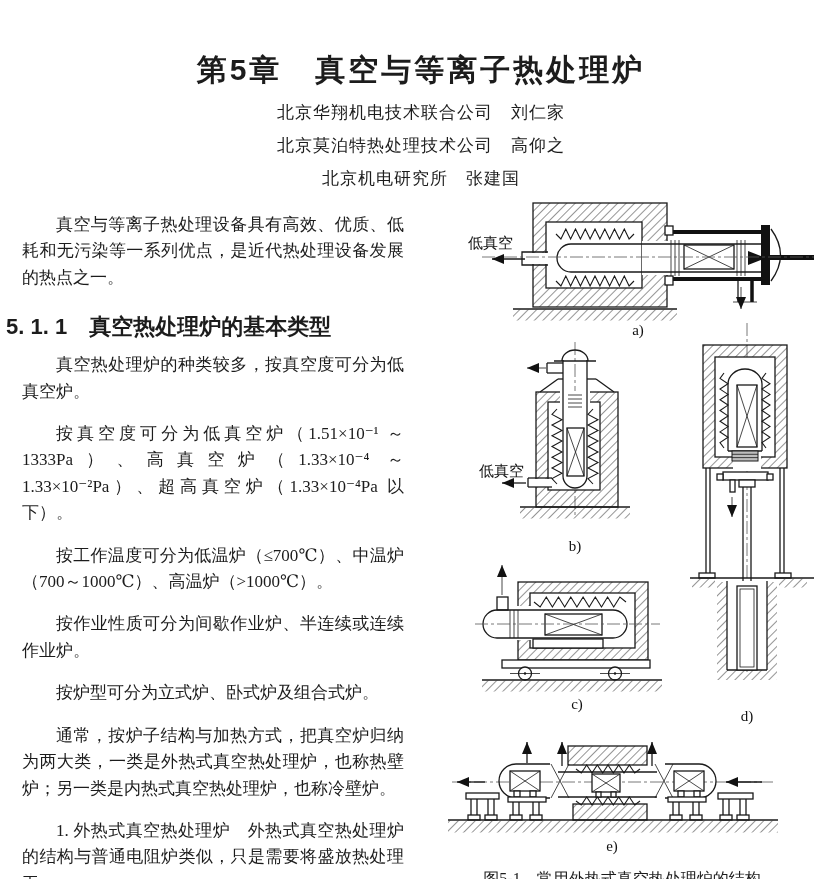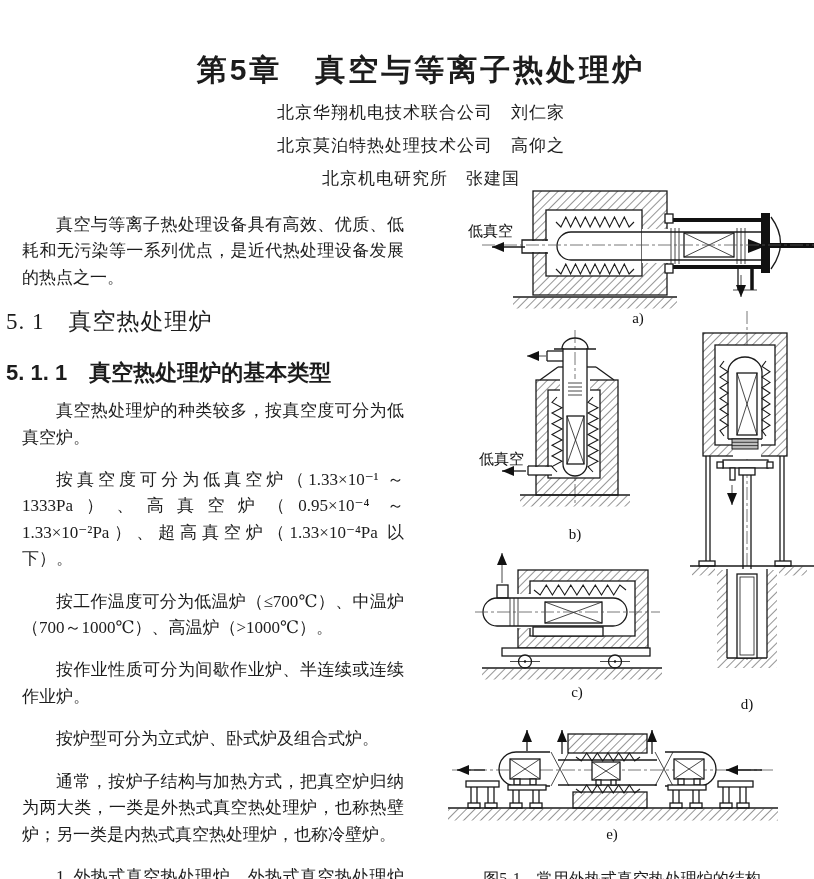--- a/index.html
+++ b/index.html
@@ -9,21 +9,21 @@
   .title{margin:50px 0 0;font-size:30px;font-weight:700;letter-spacing:3px;
          font-family:"Liberation Sans","DejaVu Sans",sans-serif;}
   .author{font-size:17px;margin-top:11px;letter-spacing:1px;line-height:22px;}
   .left-col{position:absolute;left:6px;top:196px;width:414px;font-size:17px;
             line-height:26.4px;text-align:justify;}
   .left-col p{margin:16px;text-indent:2em;}
   h2.sec{margin:9px 0 0;font-size:23px;font-weight:400;letter-spacing:1px;line-height:30px;}
   h3.subsec{margin:24px 0 0;font-size:22px;font-weight:700;line-height:23px;
             font-family:"Liberation Sans","DejaVu Sans",sans-serif;}
   h3.subsec + p{margin-top:14px !important;}
-  .fig-col{position:absolute;left:430px;top:183px;width:384px;height:665px;margin:0;text-align:right;}
+  .fig-col{position:absolute;left:430px;top:195px;width:384px;height:665px;margin:0;text-align:right;}
   .caption{position:absolute;left:430px;top:869px;width:384px;text-align:center;
            font-size:16px;white-space:nowrap;}
   
   .ln{stroke:#1a1a1a;stroke-width:1.3;fill:none;}
   .thin{stroke:#1a1a1a;stroke-width:0.8;fill:none;}
   .cl{stroke:#555;stroke-width:0.8;fill:none;stroke-dasharray:13 3 3 3;}
   .hr{fill:url(#h);stroke:#1a1a1a;stroke-width:1.3;}
   .wh{fill:#fff;stroke:#1a1a1a;stroke-width:1.3;}
   .whn{fill:#fff;stroke:none;}
   .blk{fill:#111;stroke:none;}
@@ -37,24 +37,23 @@
 
   <header class="masthead">
     <h1 class="title">第5章　真空与等离子热处理炉</h1>
     <div class="author">北京华翔机电技术联合公司　刘仁家</div>
     <div class="author">北京莫泊特热处理技术公司　高仰之</div>
     <div class="author">北京机电研究所　张建国</div>
   </header>
 
   <section class="left-col">
     <p>真空与等离子热处理设备具有高效、优质、低耗和无污染等一系列优点，是近代热处理设备发展的热点之一。</p>
-    <h2 class="sec">5. 1　真空热处理炉</h2>
     <h3 class="subsec">5. 1. 1　真空热处理炉的基本类型</h3>
     <p>真空热处理炉的种类较多，按真空度可分为低真空炉。</p>
-    <p>按真空度可分为低真空炉（1.33×10⁻¹ ～1333Pa）、高真空炉（0.95×10⁻⁴ ～1.33×10⁻²Pa）、超高真空炉（1.33×10⁻⁴Pa 以下）。</p>
+    <p>按真空度可分为低真空炉（1.51×10⁻¹ ～1333Pa）、高真空炉（1.33×10⁻⁴ ～1.33×10⁻²Pa）、超高真空炉（1.33×10⁻⁴Pa 以下）。</p>
     <p>按工作温度可分为低温炉（≤700℃）、中温炉（700～1000℃）、高温炉（&gt;1000℃）。</p>
     <p>按作业性质可分为间歇作业炉、半连续或连续作业炉。</p>
     <p>按炉型可分为立式炉、卧式炉及组合式炉。</p>
     <p>通常，按炉子结构与加热方式，把真空炉归纳为两大类，一类是外热式真空热处理炉，也称热壁炉；另一类是内热式真空热处理炉，也称冷壁炉。</p>
     <p>1. 外热式真空热处理炉　外热式真空热处理炉的结构与普通电阻炉类似，只是需要将盛放热处理工</p>
   </section>
 
   <figure class="fig-col">
   <svg width="384" height="665" viewBox="0 0 384 665">
     <defs>

